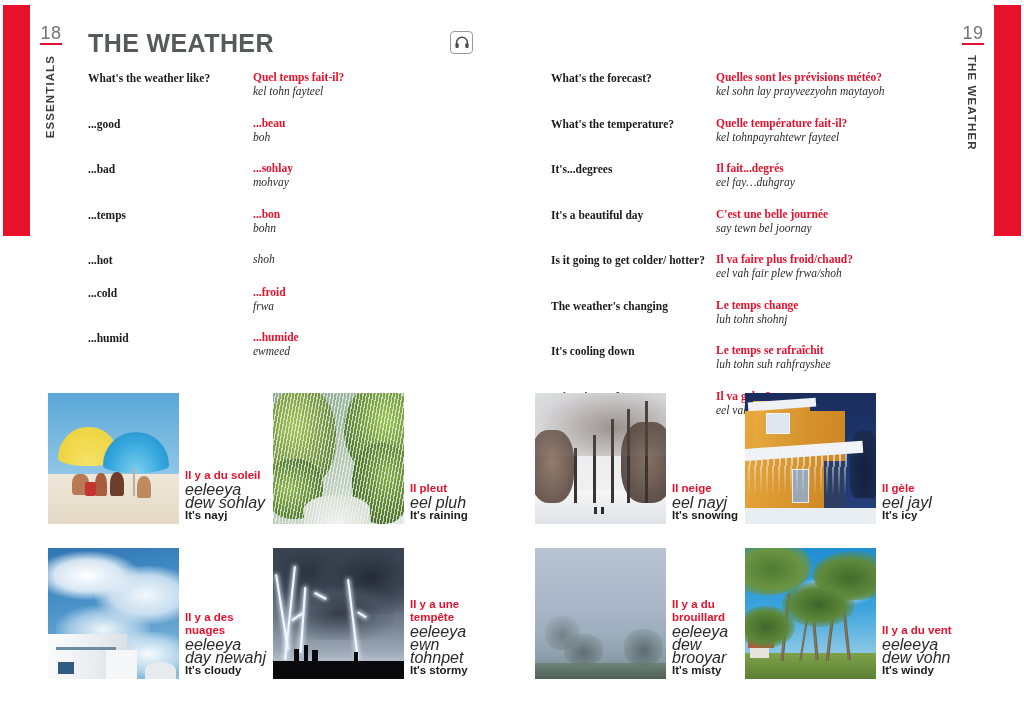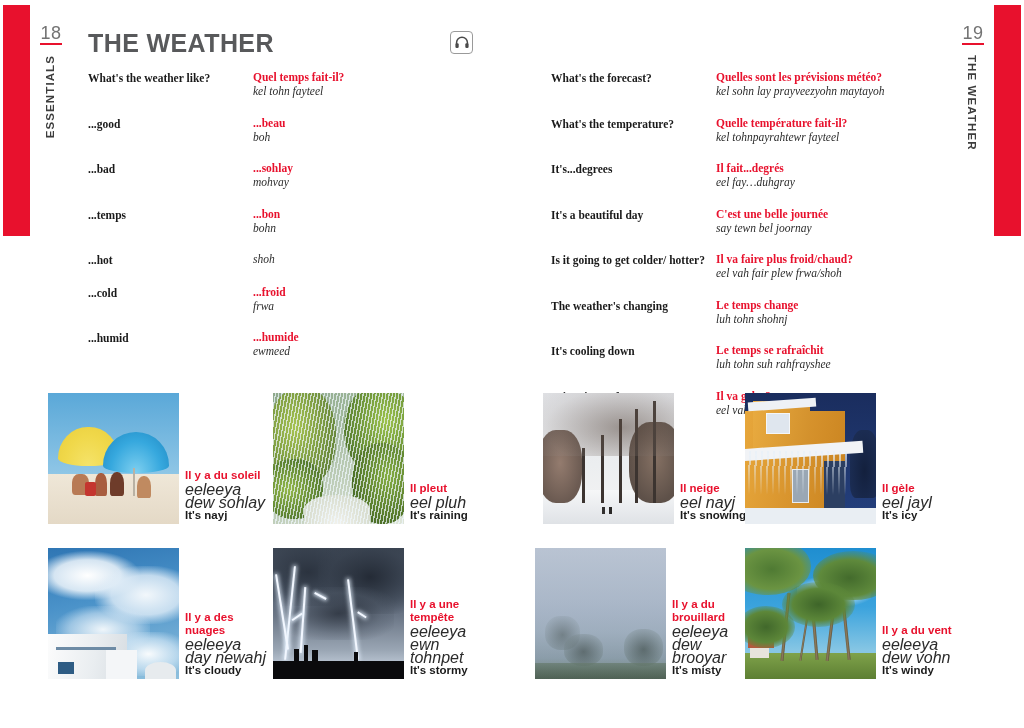--- a/index.html
+++ b/index.html
@@ -480,21 +480,21 @@
           <div class="layer streaks"></div>
         </div>
       </div>
       <div class="cap">
         <div class="cap-fr">Il pleut</div>
         <div class="cap-pr">eel pluh</div>
         <div class="cap-en">It's raining</div>
       </div>
     </div>
 
-    <div class="photo-cell" style="left:535px; top:0;margin-left:8px;">
+    <div class="photo-cell" style="left:535px; top:0;">
       <div class="photo">
         <div class="scene s-snow">
           <div class="layer sky"></div>
             <div class="layer ground"></div>
           <div class="layer hedgeL"></div>
             <div class="layer hedgeR"></div>
           <div class="tl" style="left:44%; height:52%;"></div>
           <div class="tl" style="left:58%; height:64%;"></div>
           <div class="tl" style="left:70%; height:72%;"></div>
           <div class="tl" style="left:84%; height:78%;"></div>

